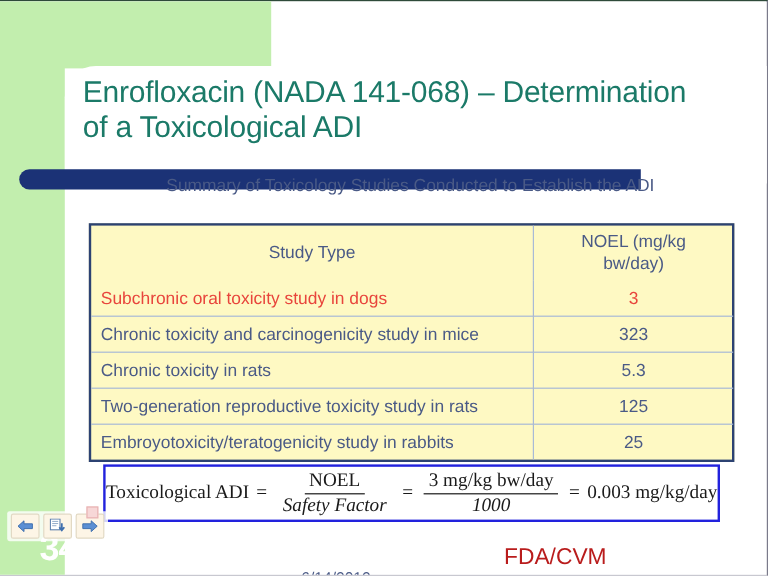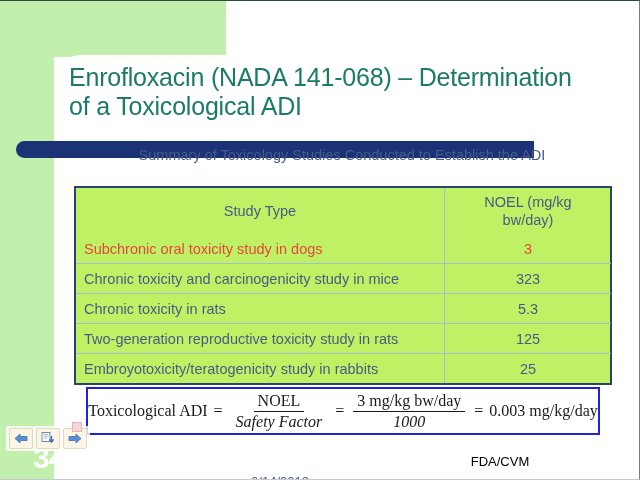--- a/index.html
+++ b/index.html
@@ -84,21 +84,21 @@
   }
 
   
   .tbl-wrap {
     position: absolute;
     left: 74px;
     top: 185px;
     width: 538px;
     border: 2px solid #2c4272;
     box-sizing: border-box;
-    background: #bef264;
+    background: #fef9c3;
   }
   table.studies {
     width: 100%;
     border-collapse: collapse;
     table-layout: fixed;
   }
   table.studies td, table.studies th {
     border: 1px solid #a8bad6;
     padding: 0;
     font-weight: normal;
@@ -175,23 +175,23 @@
     width: 180px;
     text-align: center;
     color: #4a5a86;
     font-size: 13px;
   }
   .footer-org {
     position: absolute;
     left: 420px;
     top: 453px;
     width: 160px;
-    text-align: center;
-    color: #000000;
-    font-size: 13px;
+    text-align: left;
+    color: #b91c1c;
+    font-size: 19px;
   }
 
   
   .slide-num {
     position: absolute;
     left: 33px;
     top: 440px;
     color: #ffffff;
     font-size: 30px;
     font-weight: bold;

